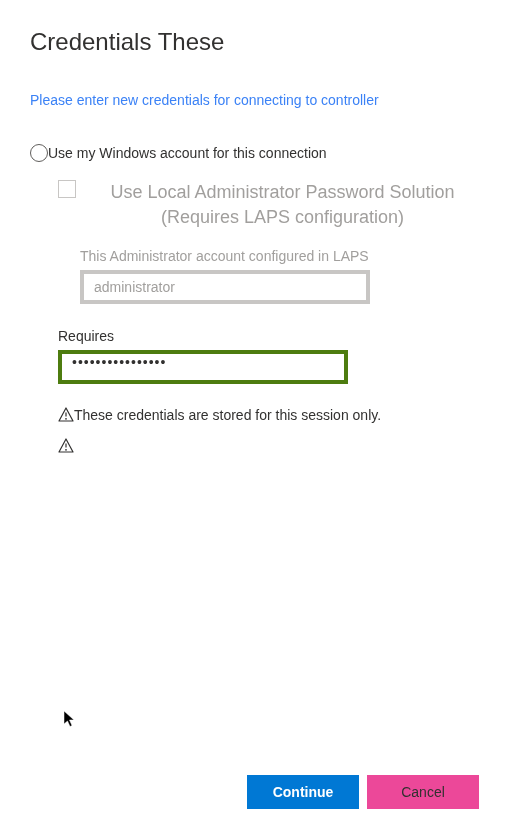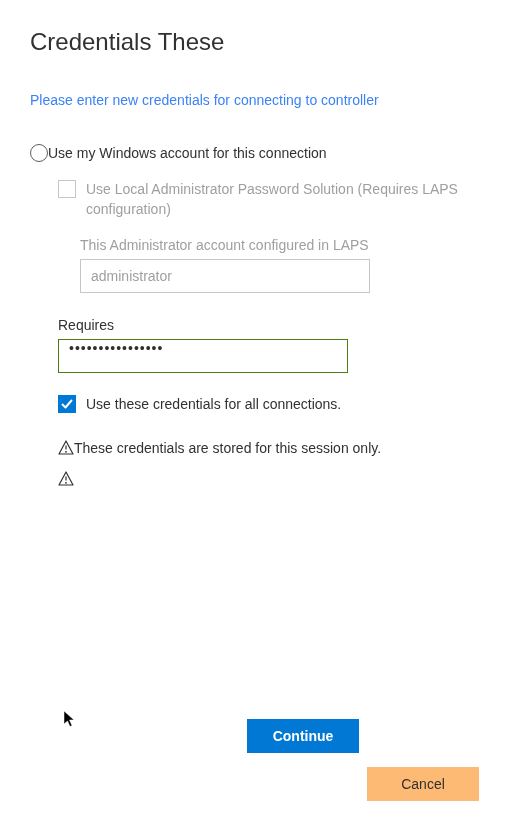--- a/index.html
+++ b/index.html
@@ -92,44 +92,45 @@
     }
     .checkbox.checked svg {
       display: block;
     }
     .checkbox svg {
       display: none;
       width: 12px;
       height: 12px;
     }
     .checkbox-label {
-      font-size: 14px;
+      font-size: 18px;
       color: #323130;
       line-height: 1.4;
+      text-align: center;
     }
     .checkbox-label.disabled {
       color: #a19f9d;
     }
     .field-block {
       margin-left: 22px;
       margin-top: 18px;
     }
     .field-label {
       font-size: 14px;
       color: #323130;
       margin-bottom: 6px;
       display: block;
     }
     .field-label.disabled {
       color: #a19f9d;
     }
     .text-input {
       width: 290px;
       height: 34px;
-      border: 1px solid #4d7c0f;
+      border: 4px solid #4d7c0f;
       padding: 0 10px;
       font-size: 14px;
       font-family: inherit;
       color: #323130;
       background: #ffffff;
     }
     .text-input.disabled {
       color: #a19f9d;
       border-color: #c8c6c4;
       background: #ffffff;
@@ -153,43 +154,42 @@
       width: 16px;
       height: 16px;
       margin-top: 1px;
     }
     .warning-text {
       font-size: 14px;
       color: #323130;
     }
     .button-bar {
       position: absolute;
-      bottom: 20px;
+      bottom: 12px;
       right: 30px;
       display: flex;
       gap: 8px;
     }
     .btn {
       min-width: 112px;
       height: 34px;
       border: none;
       font-size: 14px;
       font-family: inherit;
       cursor: pointer;
       padding: 0 16px;
     }
     .btn-primary {
       background: #0078d4;
       color: #ffffff;
       font-weight: 600;
     }
     .btn-secondary {
-      background: #fdba74;
-      color: #323130;
-      margin-top: 48px;
+      background: #ec4899;
+      color: #323130;
     }
     .cursor {
       position: absolute;
       left: 63px;
       top: 710px;
       width: 14px;
       height: 18px;
       pointer-events: none;
     }
     .dots {
@@ -227,28 +227,20 @@
 
 <div class="radio-group">
 
   <div class="form-section">
 
     <div class="form-field">
       <label class="field-label">Requires</label>
       <div class="text-input dots">••••••••••••••••</div>
     </div>
 
-    <div class="checkbox-row" style="margin-bottom:24px;">
-      <div class="checkbox checked">
-        <svg viewBox="0 0 12 12">
-            <path d="M1.5 6.5 L4.5 9.5 L10.5 2.5" stroke="#fff" stroke-width="2" fill="none" stroke-linecap="round" stroke-linejoin="round"></path>
-          </svg>
-      </div>
-      <span class="checkbox-label">Use these credentials for all connections.</span>
-    </div>
 
     <div class="warning-row">
       <svg class="warning-icon" viewBox="0 0 16 16">
         <path d="M8 1 L15 14 L1 14 Z" fill="none" stroke="#323130" stroke-width="1.2" stroke-linejoin="round"></path>
         <line x1="8" y1="5.5" x2="8" y2="9.5" stroke="#323130" stroke-width="1.2"></line>
         <circle cx="8" cy="11.8" r="0.9" fill="#323130"></circle>
       </svg>
       <span class="warning-text">These credentials are stored for this session only.</span>
     </div>
 

